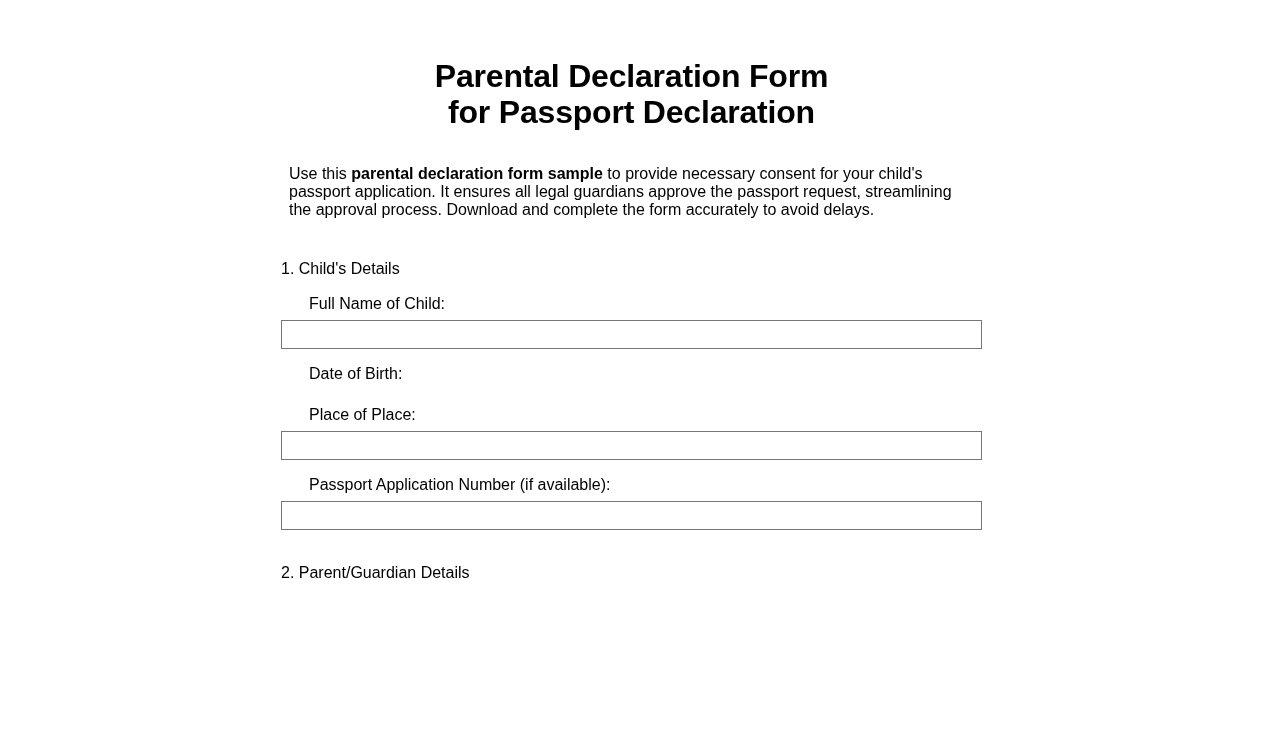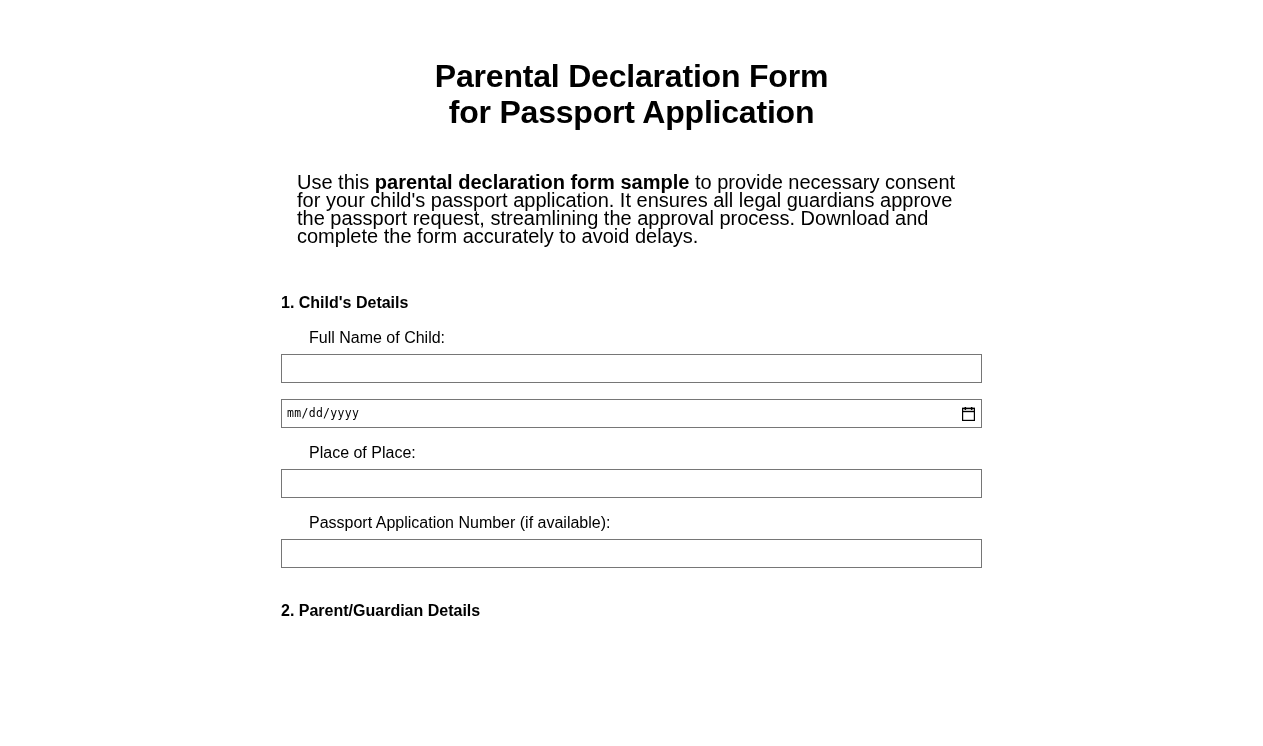--- a/index.html
+++ b/index.html
@@ -43,38 +43,38 @@
     text-align: center;
     letter-spacing: -0.2px;
     padding-top: 58px;
   }
   .doc-title .title-line {
     display: block;
   }
 
   
   .intro {
-    margin: 16px;
+    margin: 8px;
     padding: 0;
     padding-top: 27px;
-    font-size: 20px;
+    font-size: 16px;
     line-height: 18px;
     text-align: left;
   }
   .intro b {
     font-weight: bold;
   }
 
   
   .section-heading {
     margin: 0;
     padding: 0;
     font-size: 16px;
     line-height: 18px;
-    font-weight: bold;
+    font-weight: normal;
   }
   .section-1-heading { padding-top: 33px; }
   .section-2-heading { padding-top: 34px; }
 
   
   .field {
     margin: 0;
     padding: 0;
   }
   .field-first { padding-top: 17px; }
@@ -139,42 +139,34 @@
   }
 </style>
 </head>
 <body>
 
 <div class="page">
   <div class="content">
 
     <h1 class="doc-title">
       <span class="title-line">Parental Declaration Form</span>
-      <span class="title-line">for Passport Application</span>
+      <span class="title-line">for Passport Declaration</span>
     </h1>
 
     <p class="intro"><span>Use this </span><b>parental declaration form sample</b><span> to provide necessary consent for your child's passport application. It ensures all legal guardians approve the passport request, streamlining the approval process. Download and complete the form accurately to avoid delays.</span></p>
 
     <h2 class="section-heading section-1-heading">1. Child's Details</h2>
 
     <div class="field field-first">
       <label class="field-label">Full Name of Child:</label>
       <input class="field-input" type="text" value="" placeholder="" style="">
     </div>
 
     <div class="field field-next">
-      <div class="date-wrap">
-        <span class="date-placeholder">mm/dd/yyyy</span>
-        <svg class="date-picker-icon" viewBox="0 0 13 14" xmlns="http://www.w3.org/2000/svg">
-          <rect x="0.5" y="1.5" width="12" height="12" fill="#ffffff" stroke="#000000" stroke-width="1.4"></rect>
-          <rect x="0.5" y="1.5" width="12" height="3" fill="#ffffff" stroke="#000000" stroke-width="1.4"></rect>
-          <rect x="2.6" y="0" width="1.5" height="3" fill="#000000"></rect>
-          <rect x="8.9" y="0" width="1.5" height="3" fill="#000000"></rect>
-        </svg>
-      </div>
+      <label class="field-label">Date of Birth:</label>
     </div>
 
     <div class="field field-next">
       <label class="field-label">Place of Place:</label>
       <input class="field-input" type="text" value="" placeholder="" style="">
     </div>
 
     <div class="field field-next">
       <label class="field-label">Passport Application Number (if available):</label>
       <input class="field-input" type="text" value="" placeholder="" style="">

